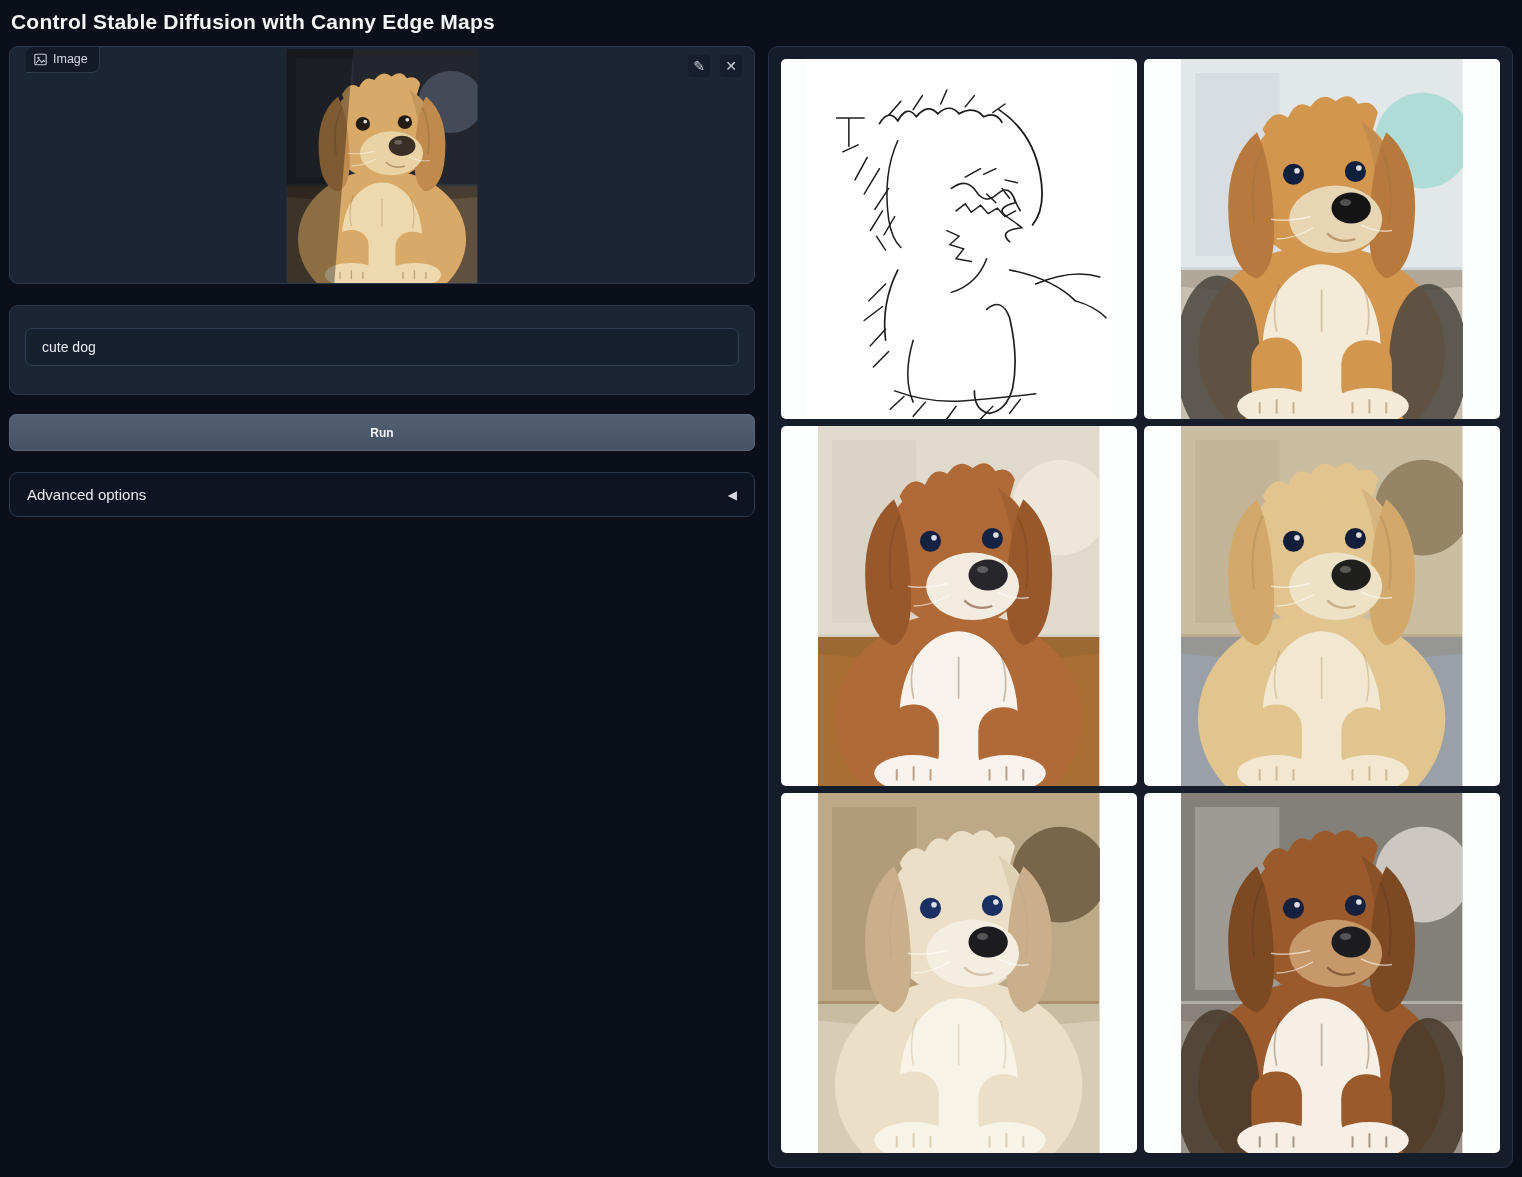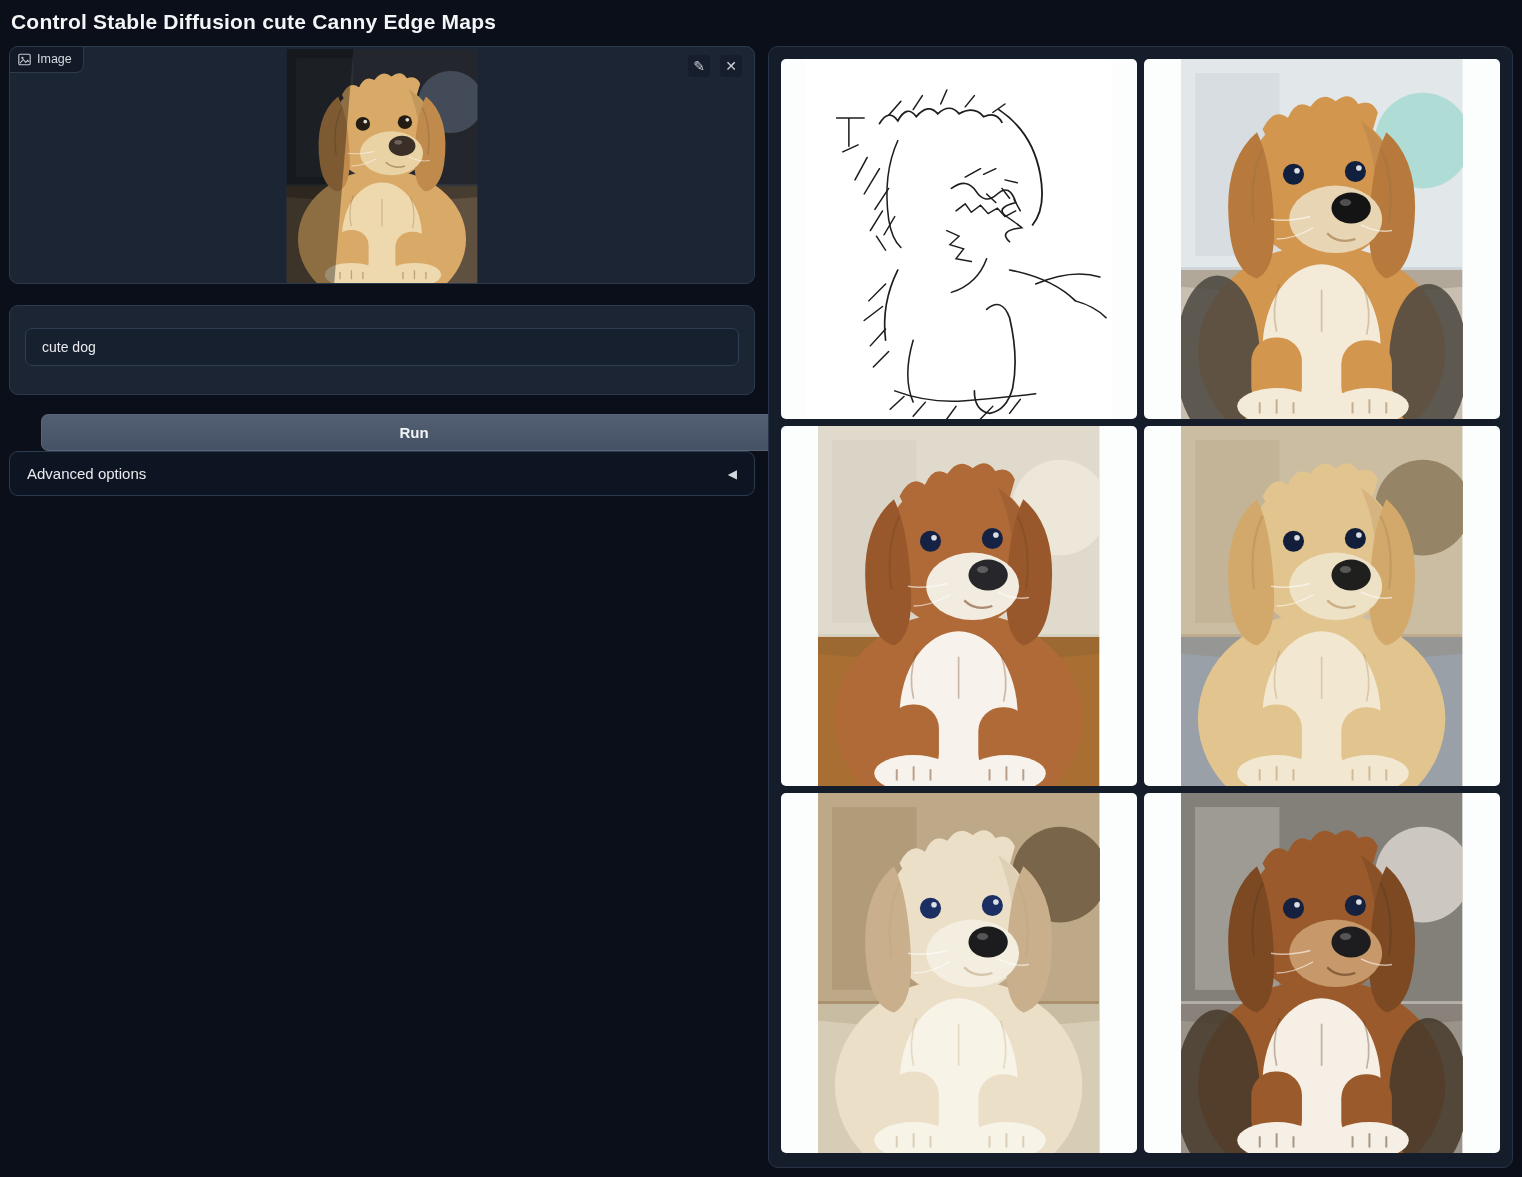--- a/index.html
+++ b/index.html
@@ -5,59 +5,59 @@
   * { box-sizing: border-box; margin: 0; padding: 0; }
   html,body { width:1522px; height:1177px; background:#0b0f19; font-family:"Liberation Sans", sans-serif; overflow:hidden; }
   .page { padding:8px 9px; }
   .title { color:#f3f5f7; font-size:21px; font-weight:bold; letter-spacing:.2px; margin:2px 0 12px 2px; }
   .cols { display:flex; gap:13px; align-items:flex-start; }
   .left { width:746px; flex:0 0 746px; }
   .right { flex:1; }
 
   
   .imgblock { position:relative; height:238px; background:#1b2534; border:1px solid #2c3a4e; border-radius:9px; overflow:hidden; }
-  .imgtab { position:absolute; top:0; left:0; display:flex; align-items:center; gap:6px; padding:5px 11px 6px 8px;
+  .imgtab { position:absolute; top:0; left:16px; display:flex; align-items:center; gap:6px; padding:5px 11px 6px 8px;
             background:#121a28; border-right:1px solid #2c3a4e; border-bottom:1px solid #2c3a4e;
             border-radius:8px 0 8px 0; color:#d6dae0; font-size:12.5px; z-index:3; }
   .imgtab svg { display:block; }
   .imgactions { position:absolute; top:8px; right:12px; display:flex; gap:10px; z-index:3; }
   .iconbtn { width:22px; height:22px; display:flex; align-items:center; justify-content:center;
              color:#cdd3da; font-size:14px; cursor:pointer; border-radius:4px; background:rgba(18,26,40,.55); }
   .imgwrap { position:absolute; left:50%; top:2px; transform:translateX(-50%); width:191px; height:234px; }
   .imgwrap svg { width:100%; height:100%; display:block; }
 
   
   .promptblock { margin-top:21px; background:#1b2534; border:1px solid #2c3a4e; border-radius:9px; padding:13px 15px 15px 15px; height:90px; }
   .promptlabel { color:#cfd4db; font-size:13px; }
   .promptinput { margin-top:9px; width:100%; height:38px; background:#16202f; border:1px solid #2f3d52; border-radius:7px;
                  color:#e8eaed; font-size:14px; padding:0 16px; font-family:"Liberation Sans", sans-serif; outline:none; }
 
   
   .runbtn { margin-top:19px; width:100%; height:37px; border:1px solid #5a6678;
             background:linear-gradient(#525f72,#46526  4) ; background:linear-gradient(#535f72,#455164);
-            border-radius:7px; color:#f2f4f6; font-weight:bold; font-size:15px; cursor:pointer; font-family:"Liberation Sans", sans-serif;margin-left:32px; }
-
-  
-  .accordion { height:45px; background:#0e1522; border:1px solid #2c3a4e; border-radius:9px;
+            border-radius:7px; color:#f2f4f6; font-weight:bold; font-size:12px; cursor:pointer; font-family:"Liberation Sans", sans-serif; }
+
+  
+  .accordion { margin-top:21px; height:45px; background:#0e1522; border:1px solid #2c3a4e; border-radius:9px;
                display:flex; align-items:center; justify-content:space-between; padding:0 17px; cursor:pointer; }
   .acclabel { color:#e8eaed; font-size:15px; }
   .accarrow { color:#d3d8de; font-size:12px; }
 
   
   .gallery { height:1122px; background:#151d2b; border:1px solid #273346; border-radius:10px; padding:12px;
              display:grid; grid-template-columns:1fr 1fr; grid-auto-rows:360px; gap:7px; overflow:hidden; }
   .cell { background:#fcfdfd; border-radius:5px; overflow:hidden; display:flex; justify-content:center; cursor:pointer; position:relative; }
   .cell svg { height:100%; width:79%; display:block; }
   .cell.canny svg { width:86%; }
 </style>
 </head>
 <body>
 
 <div class="page">
-  <div class="title">Control Stable Diffusion cute Canny Edge Maps</div>
+  <div class="title">Control Stable Diffusion with Canny Edge Maps</div>
 
   <div class="cols">
 
     <div class="left">
 
       <div class="imgblock">
         <div class="imgtab">
           <svg width="13" height="13" viewBox="0 0 16 16">
             <rect x="1" y="1.5" width="14" height="13" rx="1.5" fill="none" stroke="#c3c9d1" stroke-width="1.4"></rect>
             <circle cx="5.4" cy="6" r="1.4" fill="#c3c9d1"></circle>

